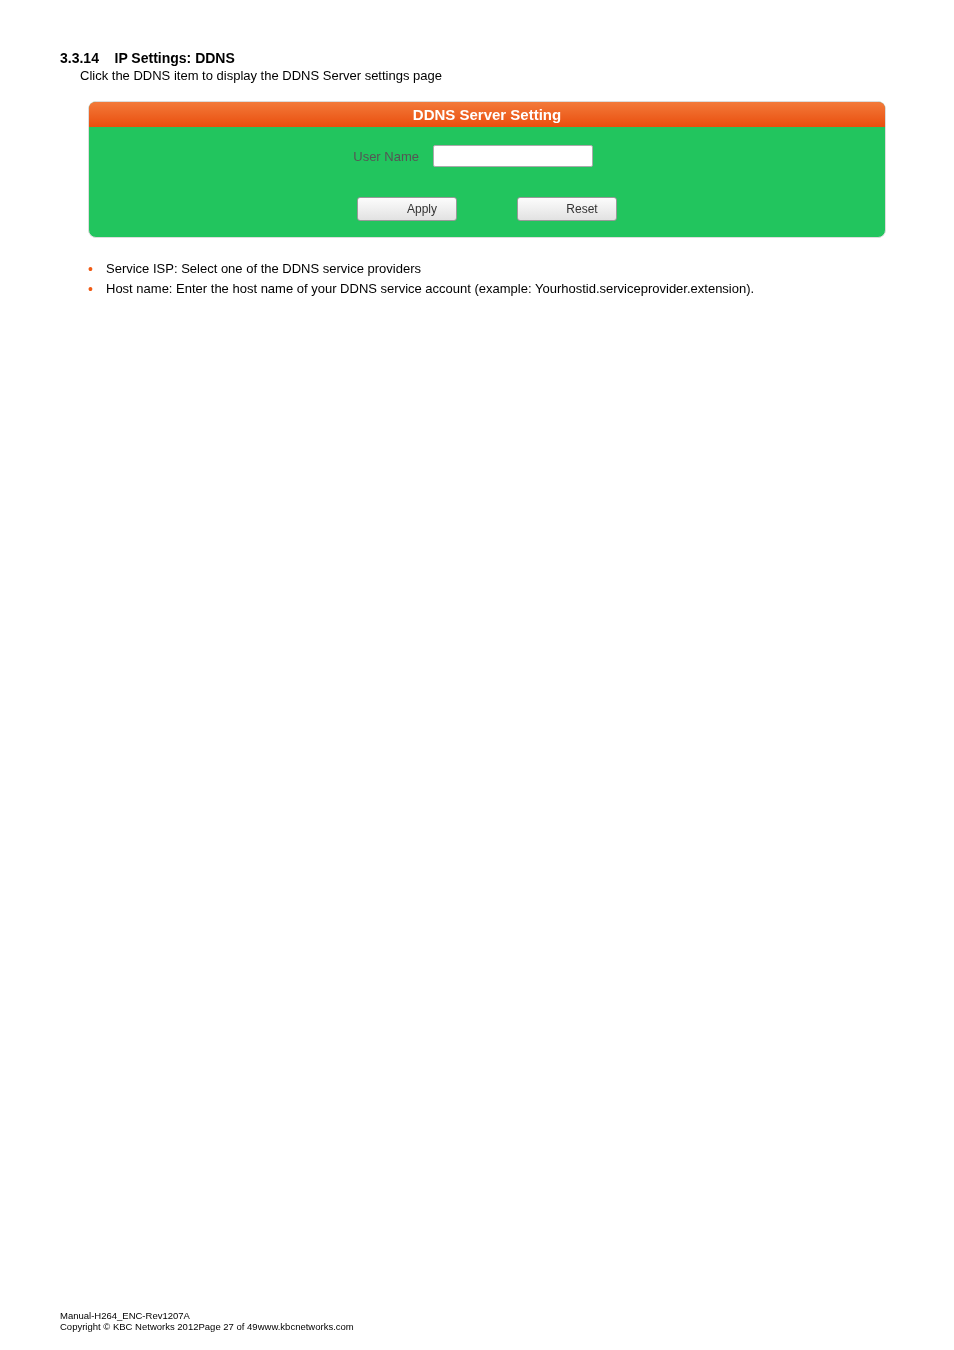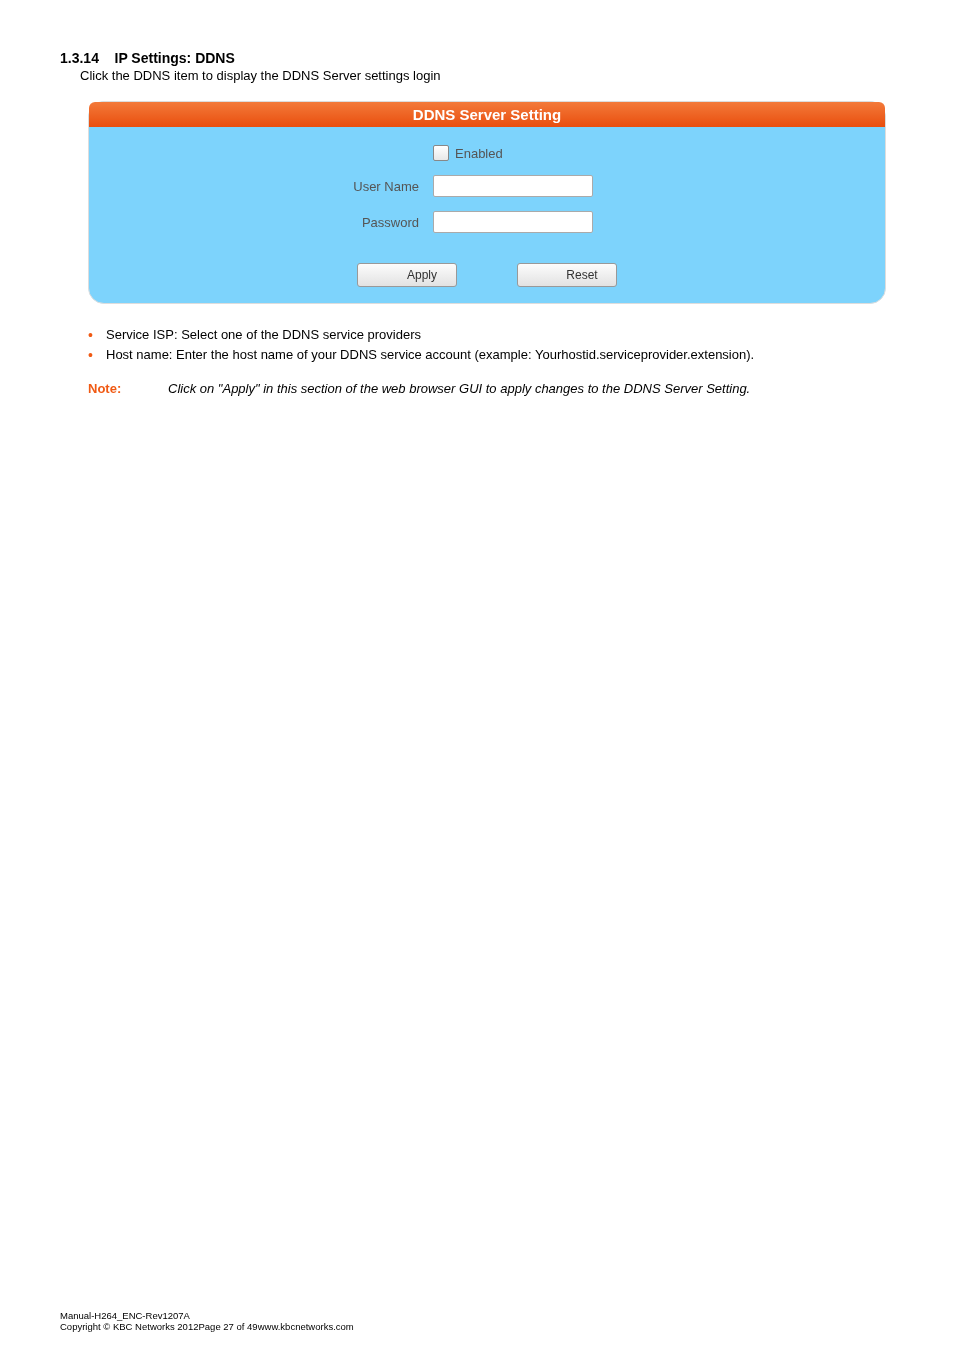--- a/index.html
+++ b/index.html
@@ -25,23 +25,23 @@
     font-weight: bold;
     margin-bottom: 2px;
   }
   .section-sub {
     font-size: 13px;
     margin-left: 20px;
     margin-bottom: 18px;
   }
   .ddns-panel {
     border: 1px solid #ddd;
-    border-radius: 16px;
+    border-radius: 8px;
     margin: 0 8px 22px 28px;
-    background: #7dd3fc;
+    background: #22c55e;
     padding-bottom: 16px;
   }
   .panel-heading {
     background: #f05a14;
     background: linear-gradient(#f37a3a, #e94e0e);
     color: #fff;
     font-family: Arial, sans-serif;
     font-weight: bold;
     font-size: 15px;
     text-align: center;
@@ -163,70 +163,53 @@
   .footer .mid { text-align: center; }
   .footer .right { text-align: right; }
 </style>
 </head>
 <body>
 
 <div class="page">
 
 
   <div class="section-title">
-    <span>1.3.14</span>&nbsp;&nbsp;&nbsp;
+    <span>3.3.14</span>&nbsp;&nbsp;&nbsp;
     <span>IP Settings: DDNS</span>
   </div>
-  <div class="section-sub">Click the DDNS item to display the DDNS Server settings login</div>
+  <div class="section-sub">Click the DDNS item to display the DDNS Server settings page</div>
 
   <div class="ddns-panel">
     <div class="panel-heading">DDNS Server Setting</div>
     <div class="panel-body">
 
-      <div class="row">
-        <div class="row-label"></div>
-        <div class="row-field chk-wrap">
-          <span class="chk-box"></span>
-          <span>Enabled</span>
-        </div>
-      </div>
 
 
 
       <div class="row">
         <div class="row-label">User Name</div>
         <div class="row-field">
           <input type="text" class="txt-input" value="" style="">
         </div>
       </div>
 
-      <div class="row">
-        <div class="row-label">Password</div>
-        <div class="row-field">
-          <input type="password" class="txt-input" value="" style="">
-        </div>
-      </div>
 
     </div>
 
     <div class="btn-bar">
       <button class="btn">Apply</button>
       <button class="btn">Reset</button>
     </div>
   </div>
 
   <ul class="bullets">
     <li>Service ISP: Select one of the DDNS service providers</li>
     <li>Host name: Enter the host name of your DDNS service account (example: Yourhostid.serviceprovider.extension).</li>
   </ul>
 
-  <div class="note-row">
-    <div class="note-label">Note:</div>
-    <div class="note-text">Click on "Apply" in this section of the web browser GUI to apply changes to the DDNS Server Setting.</div>
-  </div>
 
 </div>
 
 <div class="footer">
   <div class="left">
     <span>Manual-H264_ENC-Rev1207A</span><br>
     <span>Copyright © KBC Networks 2012</span>
   </div>
   <div class="mid" style="padding-top:11px;">Page 27 of 49</div>
   <div class="right" style="padding-top:11px;">www.kbcnetworks.com</div>

